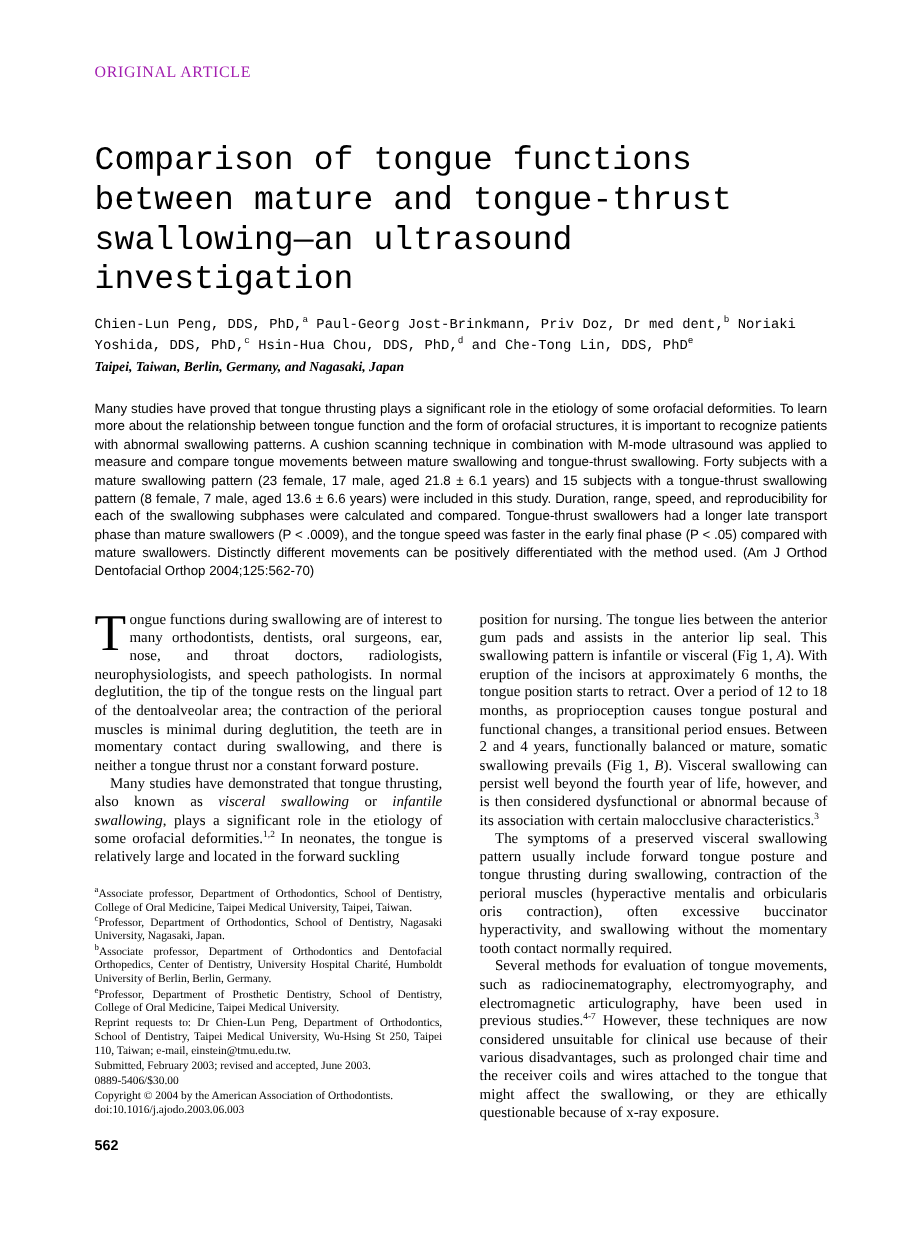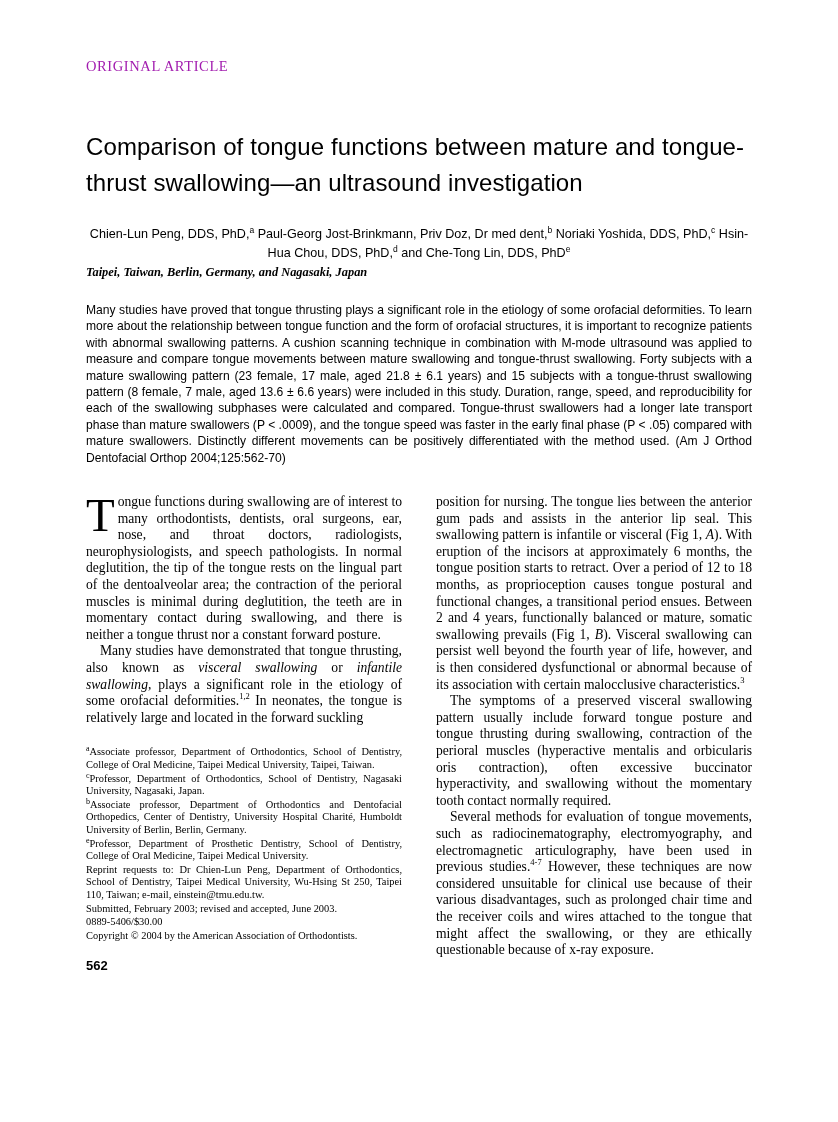--- a/index.html
+++ b/index.html
@@ -31,34 +31,33 @@
 
   .article-type {
     font-family: "Liberation Serif", serif;
     font-size: 14.5px;
     letter-spacing: 0.6px;
     color: #a21caf;
     margin: 0 0 54px 0;
   }
 
   .title {
-    font-family: Liberation Sans, sans-serif;
-    font-size: 24px;
+    font-family: Liberation Mono, monospace;
+    font-size: 30px;
     line-height: 36px;
     font-weight: normal;
-    margin: 0 0 24px 0;
+    margin: 0 0 13px 0;
     letter-spacing: 0.1px;
   }
 
   .authors {
-    font-family: Liberation Sans, sans-serif;
+    font-family: Liberation Mono, monospace;
     font-size: 12.6px;
     line-height: 19px;
     margin: 0 0 2px 0;
-    text-align: center;
   }
   .authors sup {
     font-size: 8.5px;
     vertical-align: super;
     line-height: 0;
   }
   .affil-line {
     font-family: "Liberation Serif", serif;
     font-style: italic;
     font-size: 12.4px;
@@ -169,20 +168,21 @@
 
         <div class="footnotes">
           <p><sup>a</sup><span>Associate professor, Department of Orthodontics, School of Dentistry, College of Oral Medicine, Taipei Medical University, Taipei, Taiwan.</span></p>
           <p><sup>c</sup><span>Professor, Department of Orthodontics, School of Dentistry, Nagasaki University, Nagasaki, Japan.</span></p>
           <p><sup>b</sup><span>Associate professor, Department of Orthodontics and Dentofacial Orthopedics, Center of Dentistry, University Hospital Charité, Humboldt University of Berlin, Berlin, Germany.</span></p>
           <p><sup>e</sup><span>Professor, Department of Prosthetic Dentistry, School of Dentistry, College of Oral Medicine, Taipei Medical University.</span></p>
           <p>Reprint requests to: Dr Chien-Lun Peng, Department of Orthodontics, School of Dentistry, Taipei Medical University, Wu-Hsing St 250, Taipei 110, Taiwan; e-mail, einstein@tmu.edu.tw.</p>
           <p>Submitted, February 2003; revised and accepted, June 2003.</p>
           <p>0889-5406/$30.00</p>
           <p>Copyright © 2004 by the American Association of Orthodontists.</p>
+          <p>doi:10.1016/j.ajodo.2003.06.003</p>
         </div>
 
         <div class="page-number">562</div>
       </div>
 
       <div class="col">
         <p class="first"><span>position for nursing. The tongue lies between the anterior gum pads and assists in the anterior lip seal. This swallowing pattern is infantile or visceral (Fig 1, </span><i>A</i><span>). With eruption of the incisors at approximately 6 months, the tongue position starts to retract. Over a period of 12 to 18 months, as proprioception causes tongue postural and functional changes, a transitional period ensues. Between 2 and 4 years, functionally balanced or mature, somatic swallowing prevails (Fig 1, </span><i>B</i><span>). Visceral swallowing can persist well beyond the fourth year of life, however, and is then considered dysfunctional or abnormal because of its association with certain malocclusive characteristics.</span><sup>3</sup></p>
 
         <p>The symptoms of a preserved visceral swallowing pattern usually include forward tongue posture and tongue thrusting during swallowing, contraction of the perioral muscles (hyperactive mentalis and orbicularis oris contraction), often excessive buccinator hyperactivity, and swallowing without the momentary tooth contact normally required.</p>
 

